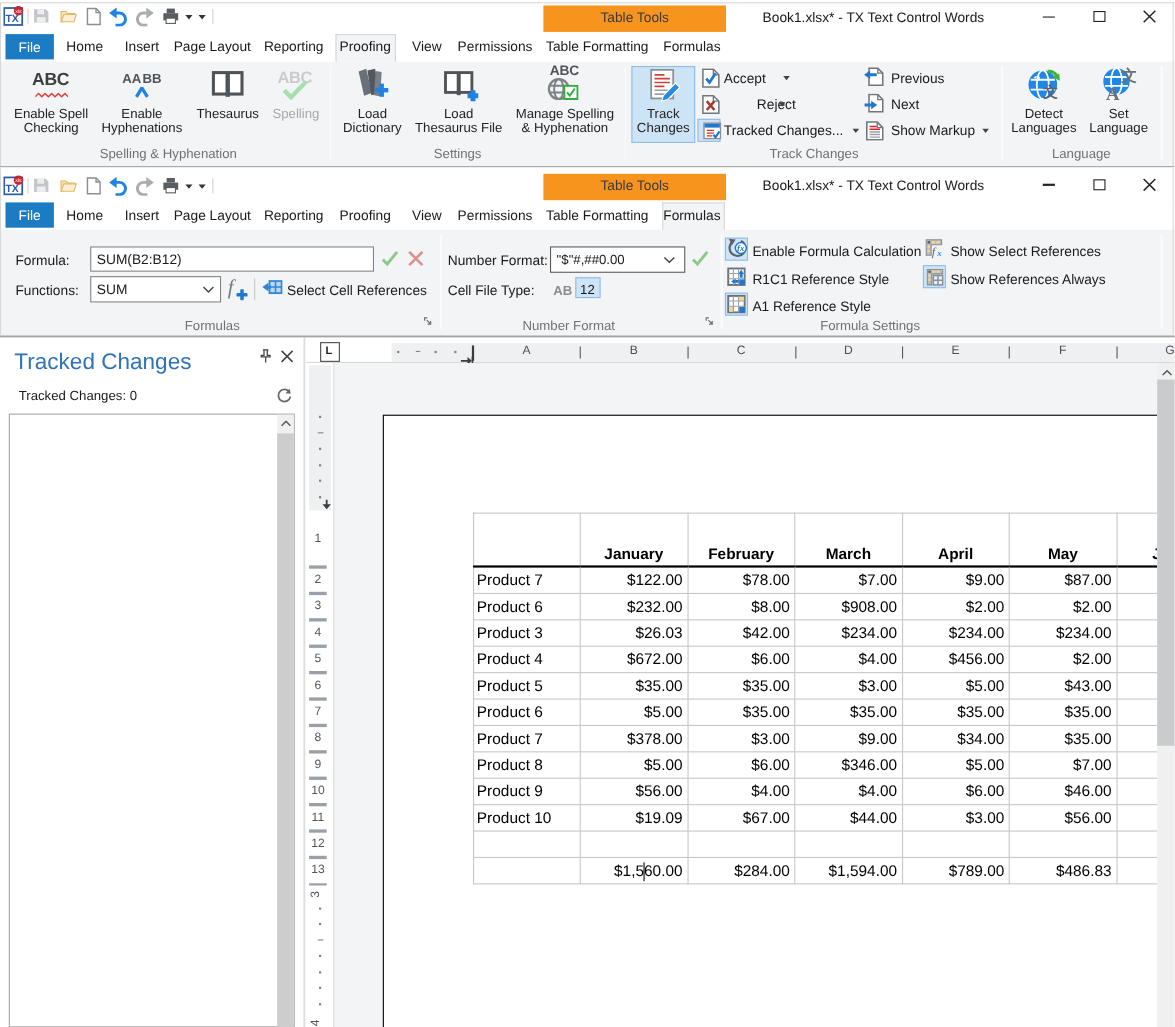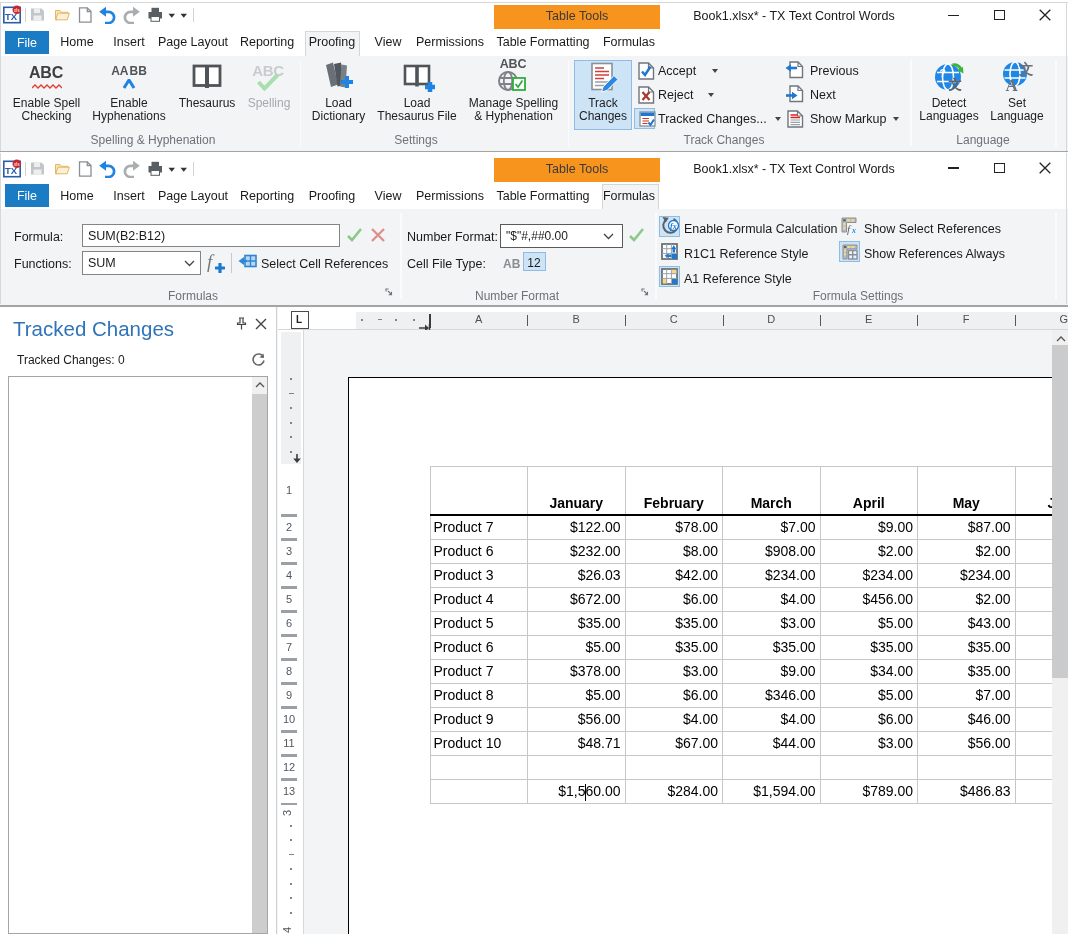--- a/index.html
+++ b/index.html
@@ -59,39 +59,39 @@
   <div class="a t ctr" style="left:543px;top:35px">Table Formatting</div>
   <div class="a t ctr" style="left:629px;top:35px">Formulas</div>
 
   <div class="gsep" style="left:299.5px;top:60px;height:86px"></div>
   <div class="gsep" style="left:567.5px;top:60px;height:86px"></div>
   <div class="gsep" style="left:910px;top:60px;height:86px"></div>
   <div class="gsep" style="left:1055px;top:60px;height:86px"></div>
 
   <div class="glabel" style="left:153px;top:133px">Spelling &amp; Hyphenation</div>
   <div class="glabel" style="left:416px;top:133px">Settings</div>
-  <div class="glabel" style="left:724px;top:133px">Track Changes</div>
+  <div class="glabel" style="left:740px;top:133px">Track Changes</div>
   <div class="glabel" style="left:983px;top:133px">Language</div>
 
   <div class="bigbtn" style="left:6px;top:97px;width:81px">Enable Spell<br>Checking</div>
   <div class="bigbtn" style="left:89px;top:97px;width:80px">Enable<br>Hyphenations</div>
   <div class="bigbtn" style="left:170px;top:97px;width:74px">Thesaurus</div>
   <div class="bigbtn" style="left:240px;top:97px;width:58px;color:#a6a9ac">Spelling</div>
   <div class="bigbtn" style="left:305px;top:97px;width:67px">Load<br>Dictionary</div>
   <div class="bigbtn" style="left:372px;top:97px;width:90px">Load<br>Thesaurus File</div>
   <div class="bigbtn" style="left:467px;top:97px;width:93px">Manage Spelling<br>&amp; Hyphenation</div>
   <div class="bigbtn" style="left:917px;top:97px;width:64px">Detect<br>Languages</div>
   <div class="bigbtn" style="left:985px;top:97px;width:64px">Set<br>Language</div>
 
   <div class="a hl" style="left:574px;top:59.5px;width:58px;height:70px"></div>
   <div class="bigbtn" style="left:574px;top:97px;width:58px">Track<br>Changes</div>
 
   <div class="srow" style="left:658px;top:63.5px">Accept</div>
       <div class="dd" style="left:712px;top:69px"></div>
-  <div class="srow" style="left:658px;top:87.5px">Reject</div>
+  <div class="srow" style="left:688px;top:87.5px">Reject</div>
       <div class="dd" style="left:708px;top:93px"></div>
   <div class="a hl" style="left:634px;top:108px;width:21px;height:21px"></div>
   <div class="srow" style="left:658px;top:111.5px">Tracked Changes...</div>
       <div class="dd" style="left:775px;top:117px"></div>
 
   <div class="srow" style="left:810px;top:63.5px">Previous</div>
   <div class="srow" style="left:810px;top:87.5px">Next</div>
   <div class="srow" style="left:810px;top:111.5px">Show Markup</div>
       <div class="dd" style="left:893px;top:117px"></div>
 
@@ -252,21 +252,21 @@
   <div class="a t ctr" style="left:450px;top:36px">Permissions</div>
   <div class="a t ctr" style="left:543px;top:36px">Table Formatting</div>
   <div class="a tabsel" style="left:601.5px;top:31.5px;width:57px;height:24.5px"></div>
   <div class="a t ctr" style="left:629px;top:36px">Formulas</div>
 
   <div class="gsep" style="left:400px;top:60px;height:86px"></div>
   <div class="gsep" style="left:655px;top:60px;height:86px"></div>
   <div class="gsep" style="left:1055px;top:60px;height:86px"></div>
   <div class="glabel" style="left:193px;top:136px">Formulas</div>
   <div class="glabel" style="left:517px;top:136px">Number Format</div>
-  <div class="glabel" style="left:858px;top:136px">Formula Settings</div>
+  <div class="glabel" style="left:791px;top:136px">Formula Settings</div>
 
   <div class="srow" style="left:14px;top:77px">Formula:</div>
   <div class="a" style="left:82px;top:71.5px;width:258px;height:23px;background:#fff;border:1px solid #848484"></div>
   <div class="srow" style="left:88px;top:76px">SUM(B2:B12)</div>
   <svg class="a" style="left:346px;top:74px" width="17" height="16">
         <path d="M2 9 L6 13 L15 2" stroke="#8bc98b" stroke-width="2.6" fill="none"></path>
       </svg>
   <svg class="a" style="left:370px;top:74px" width="16" height="16">
         <path d="M2 2 L14 14 M14 2 L2 14" stroke="#dc9090" stroke-width="2.4" fill="none"></path>
       </svg>
@@ -585,21 +585,21 @@
                 <td class="p">Product 9</td>
                 <td class="n">$56.00</td>
                 <td class="n">$4.00</td>
                 <td class="n">$4.00</td>
                 <td class="n">$6.00</td>
                 <td class="n">$46.00</td>
                 <td></td>
               </tr>
         <tr>
                 <td class="p">Product 10</td>
-                <td class="n">$48.71</td>
+                <td class="n">$19.09</td>
                 <td class="n">$67.00</td>
                 <td class="n">$44.00</td>
                 <td class="n">$3.00</td>
                 <td class="n">$56.00</td>
                 <td></td>
               </tr>
         <tr>
                 <td></td>
                 <td></td>
                 <td></td>

